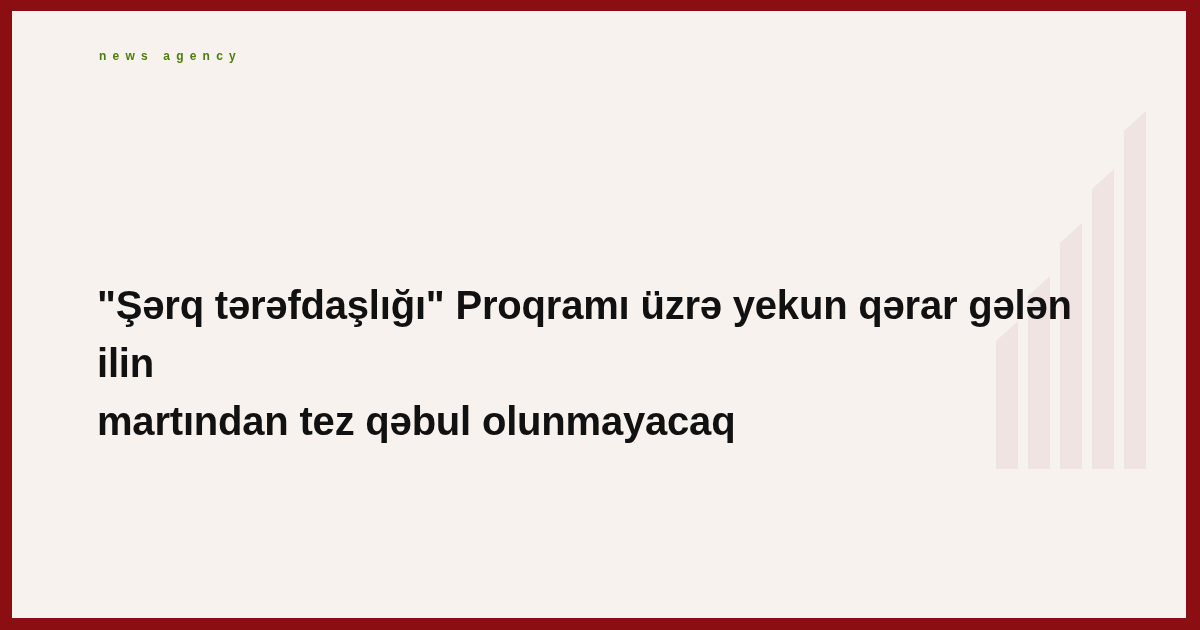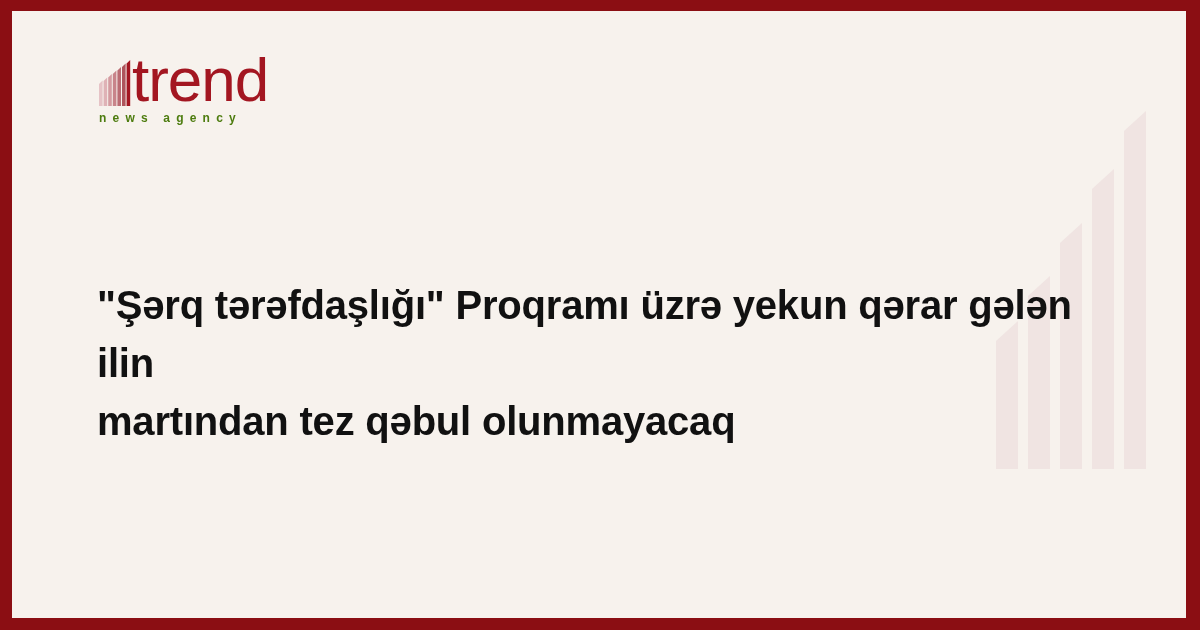--- a/index.html
+++ b/index.html
@@ -101,32 +101,20 @@
       <g fill="#F0E4E2">
         <polygon points="10,330 32,310 32,458 10,458"></polygon>
         <polygon points="42,285 64,265 64,458 42,458"></polygon>
         <polygon points="74,232 96,212 96,458 74,458"></polygon>
         <polygon points="106,178 128,158 128,458 106,458"></polygon>
         <polygon points="138,120 160,100 160,458 138,458"></polygon>
       </g>
     </svg>
 
     <div class="logo">
-      <div class="logo-row">
-        <svg class="logo-mark" viewBox="0 0 34 52">
-          <polygon points="2,30 5.6,26.5 5.6,52 2,52" fill="#E6C3C6"></polygon>
-          <polygon points="6.6,27 10.2,23.5 10.2,52 6.6,52" fill="#DFB2B6"></polygon>
-          <polygon points="11.2,23.5 14.8,20 14.8,52 11.2,52" fill="#D49BA0"></polygon>
-          <polygon points="15.8,20 19.4,16.5 19.4,52 15.8,52" fill="#C8848A"></polygon>
-          <polygon points="20.4,16.5 24,13 24,52 20.4,52" fill="#BB6C73"></polygon>
-          <polygon points="25,13 28.6,9.5 28.6,52 25,52" fill="#AE545C"></polygon>
-          <polygon points="29.6,9.5 33.2,6 33.2,52 29.6,52" fill="#A31621"></polygon>
-        </svg>
-        <span class="logo-word">trend</span>
-      </div>
       <div class="logo-sub">news agency</div>
     </div>
 
     <div class="headline">"Şərq tərəfdaşlığı" Proqramı üzrə yekun qərar gələn ilin
 martından tez qəbul olunmayacaq</div>
 
   </div>
 </div>
 
 </body></html>

